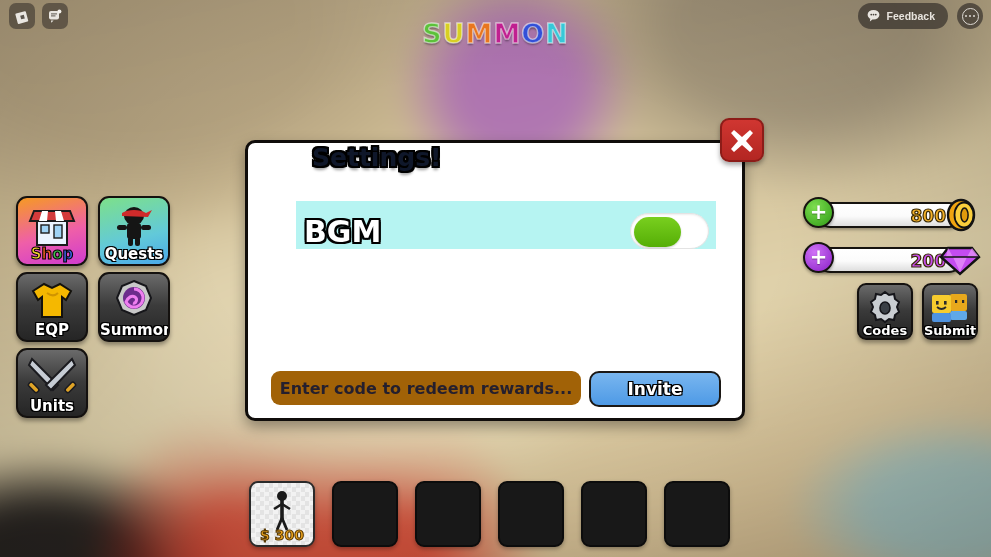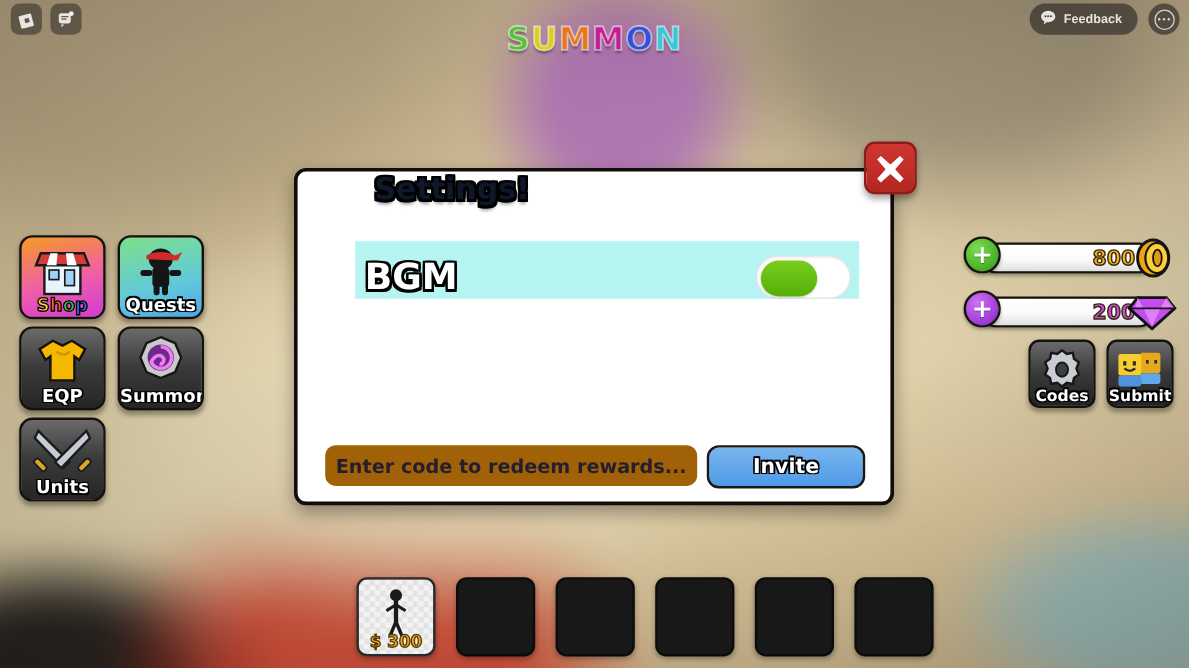--- a/index.html
+++ b/index.html
@@ -202,21 +202,20 @@
   
   #hotbar { position: absolute; left: 249px; bottom: 10px; display: flex; gap: 17px; }
   .slot {
     width: 66px; height: 66px; border-radius: 9px;
     background: #181818; border: 2px solid #0c0c0c;
     position: relative; overflow: hidden; box-shadow: 0 2px 4px rgba(0,0,0,.3);
   }
   .slot.filled {
     background: repeating-conic-gradient(#f2f2f2 0% 25%, #e3e3e3 0% 50%) 0 0/9px 9px;
     border: 2px solid #2a2a2a;
-    margin-left: 48px;
   }
   .slot .price {
     position: absolute; bottom: 2px; left: 0; right: 0; text-align: center;
     font-family: "DejaVu Sans", sans-serif; font-weight: bold; font-size: 14px;
     color: #f2a81d; -webkit-text-stroke: 1.1px #5a3b06;
   }
   .slot .fig { position: absolute; left: 0; right: 0; top: 7px; display: flex; justify-content: center; }
 </style>
 </head>
 <body>

